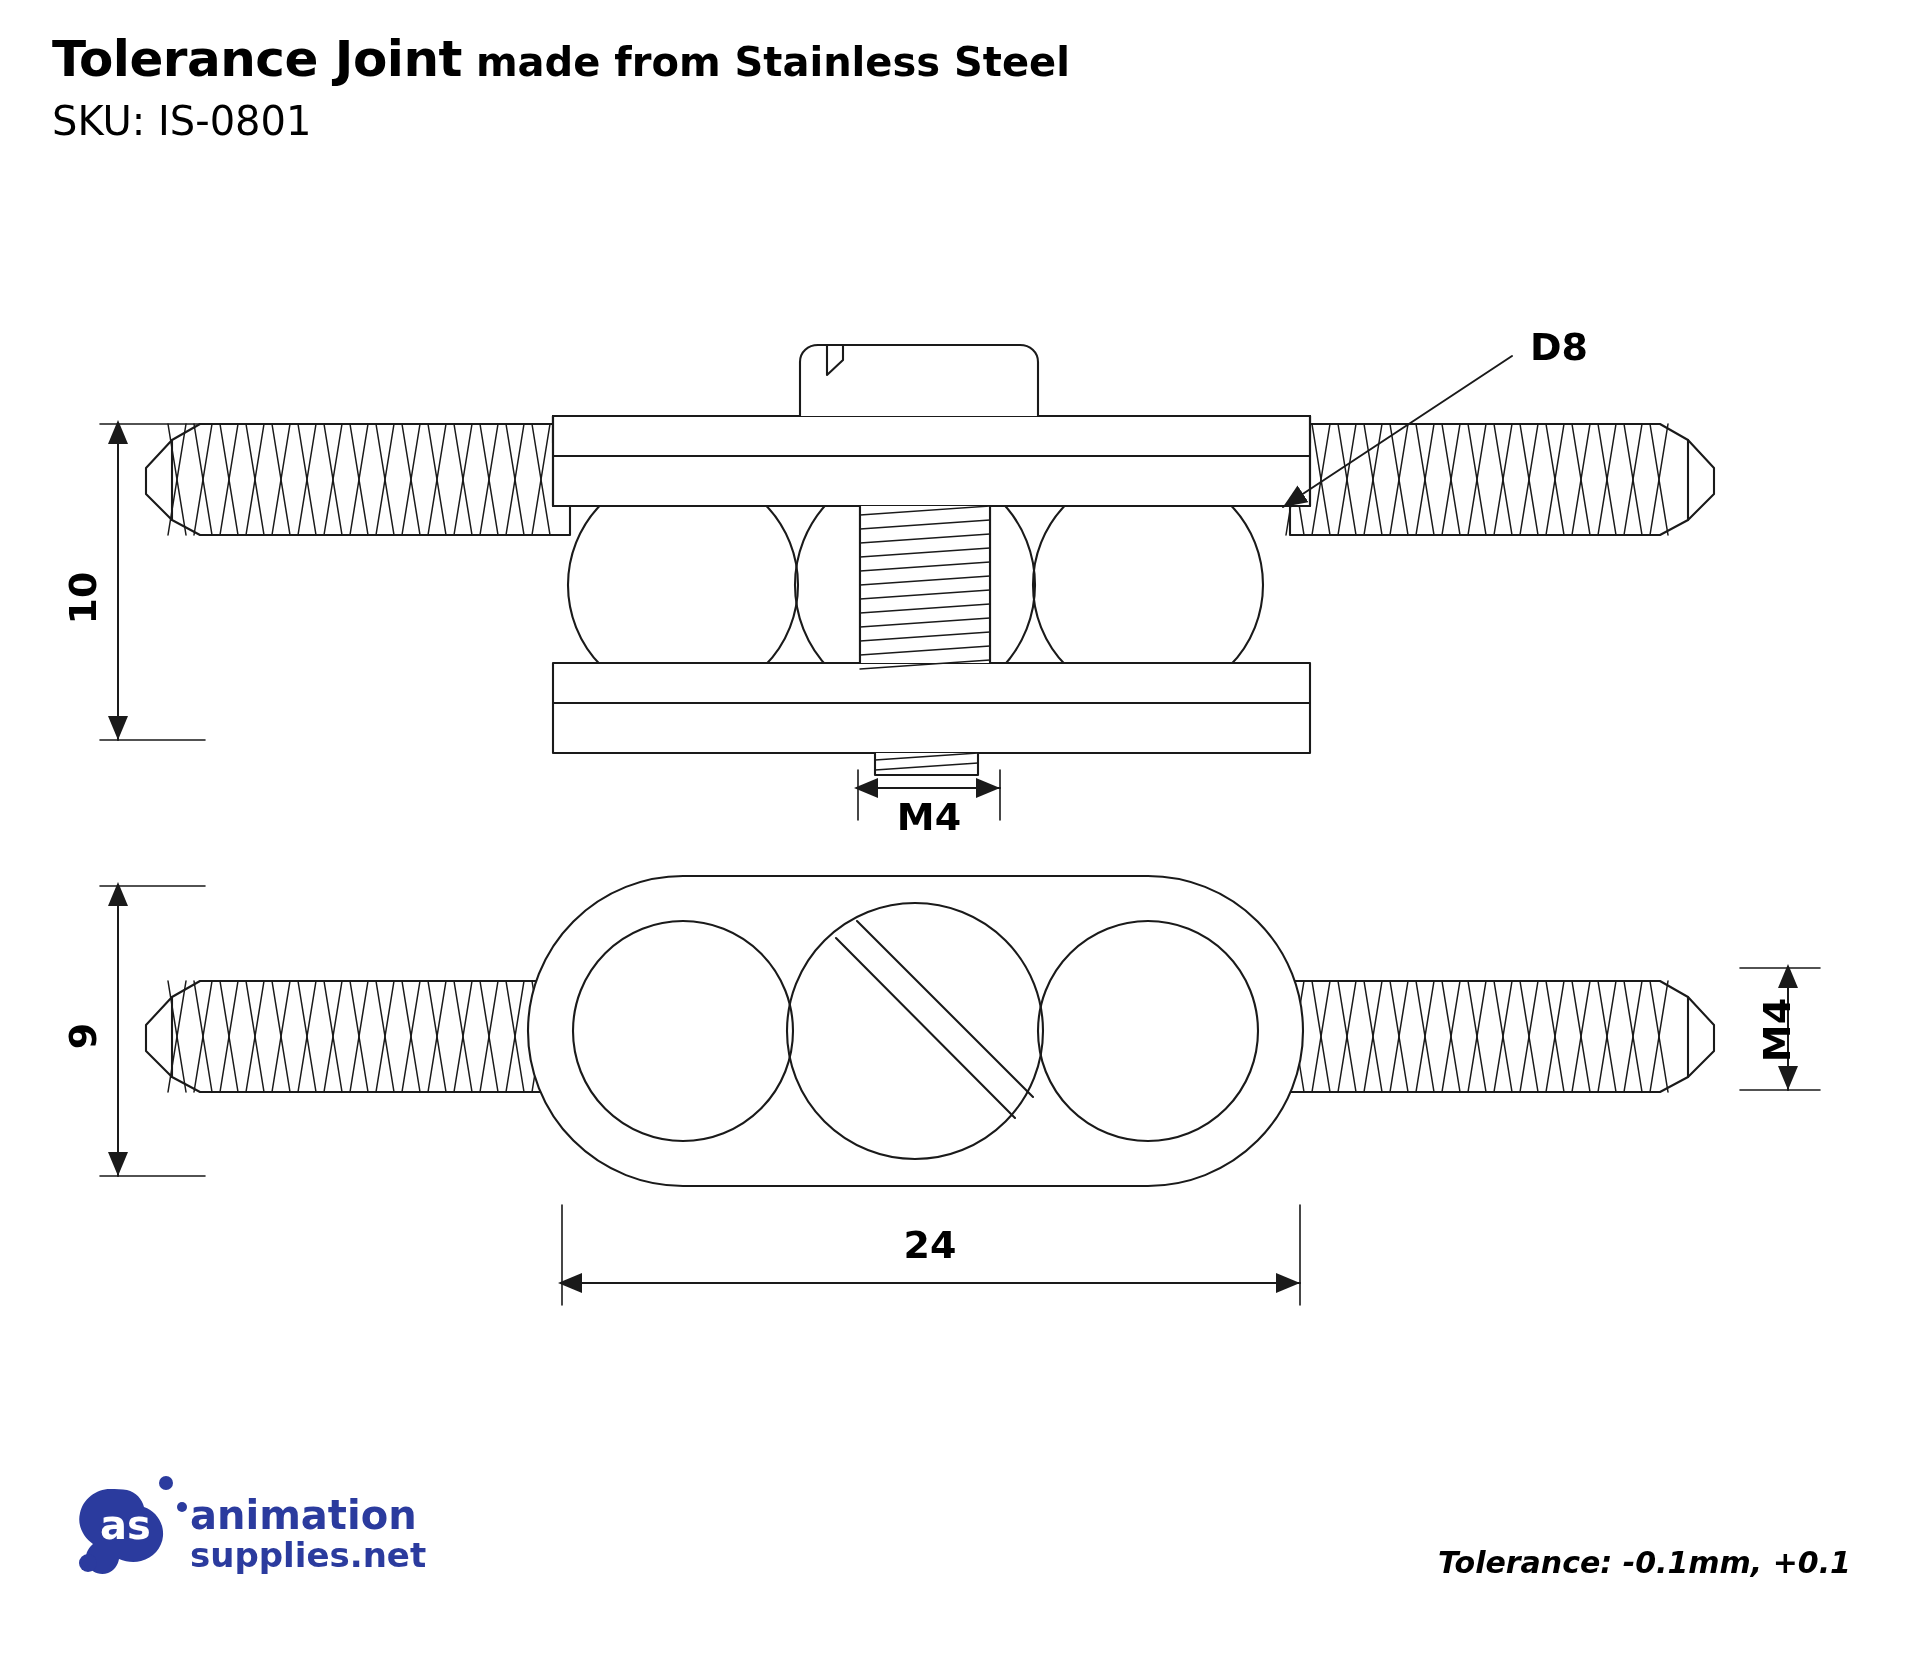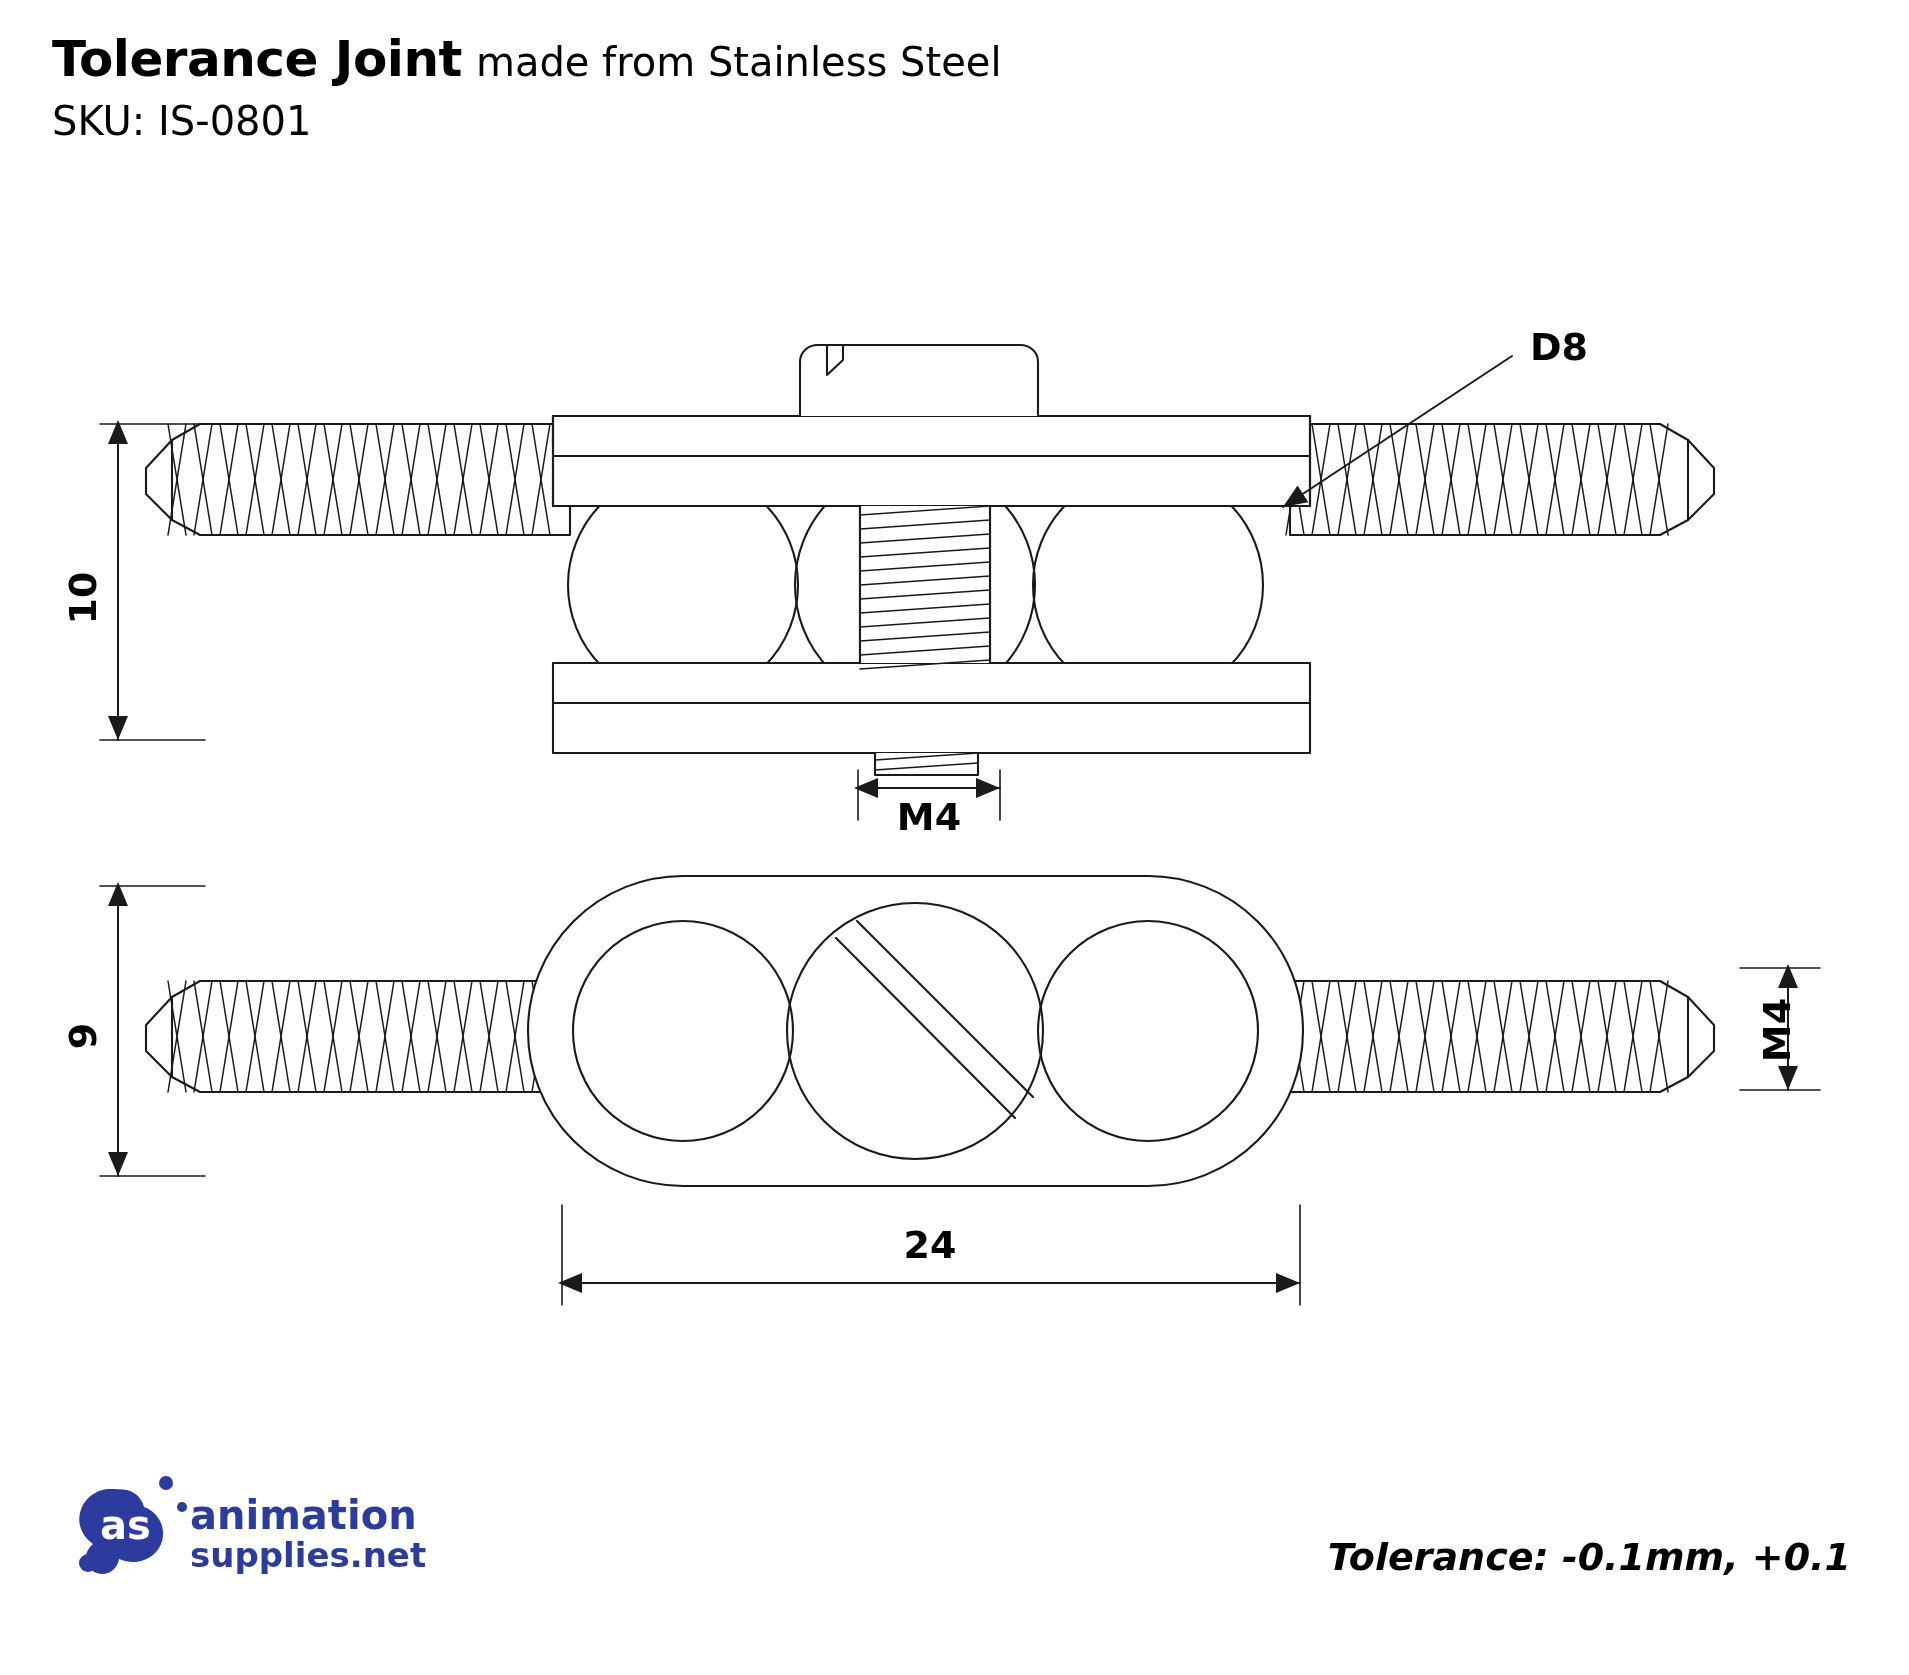--- a/index.html
+++ b/index.html
@@ -23,41 +23,41 @@
   .title-line1 {
     white-space: nowrap;
   }
   .title-main {
     font-size: 50px;
     font-weight: bold;
     letter-spacing: -0.5px;
   }
   .title-sub {
     font-size: 40px;
-    font-weight: normal;
+    font-weight: bold;
     margin-left: 14px;
   }
   .title-sku {
     font-size: 40px;
     font-weight: normal;
     margin-top: 10px;
   }
   .drawing {
     position: absolute;
     left: 0;
     top: 0;
   }
   .footer-note {
     position: absolute;
     right: 58px;
     bottom: 92px;
     text-align: right;
     font-style: italic;
     font-weight: bold;
-    font-size: 38px;
+    font-size: 30px;
     line-height: 1.35;
   }
   .logo {
     position: absolute;
     left: 70px;
     bottom: 78px;
     width: 420px;
     height: 130px;
   }
 </style>

